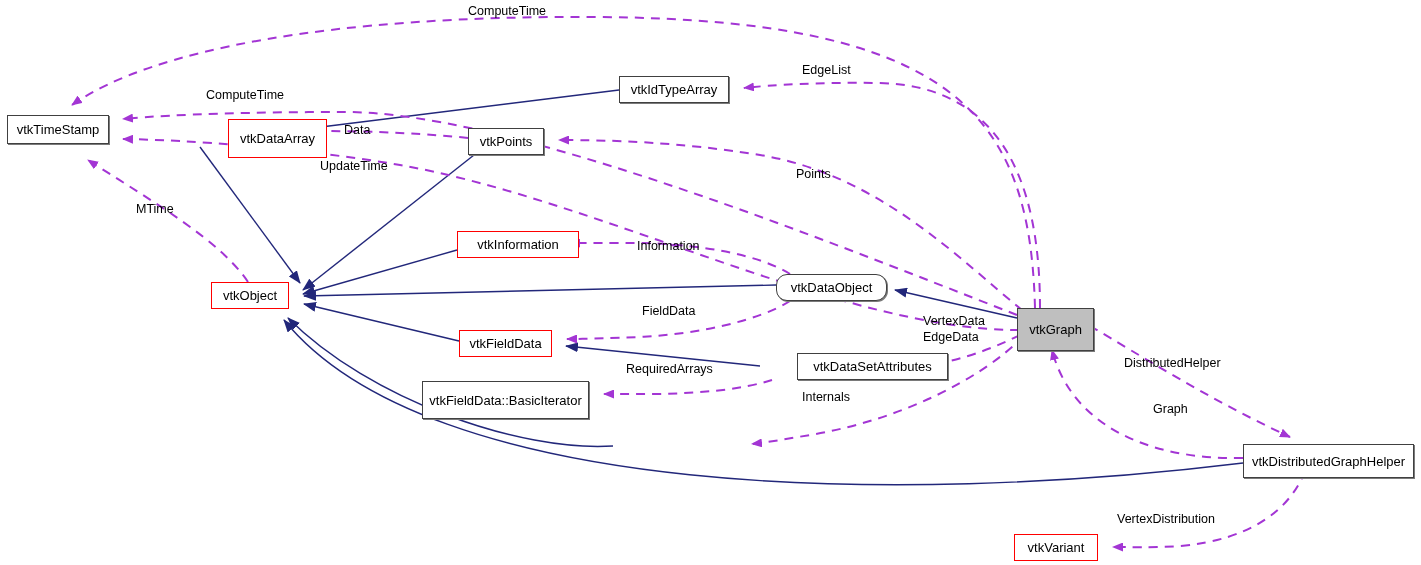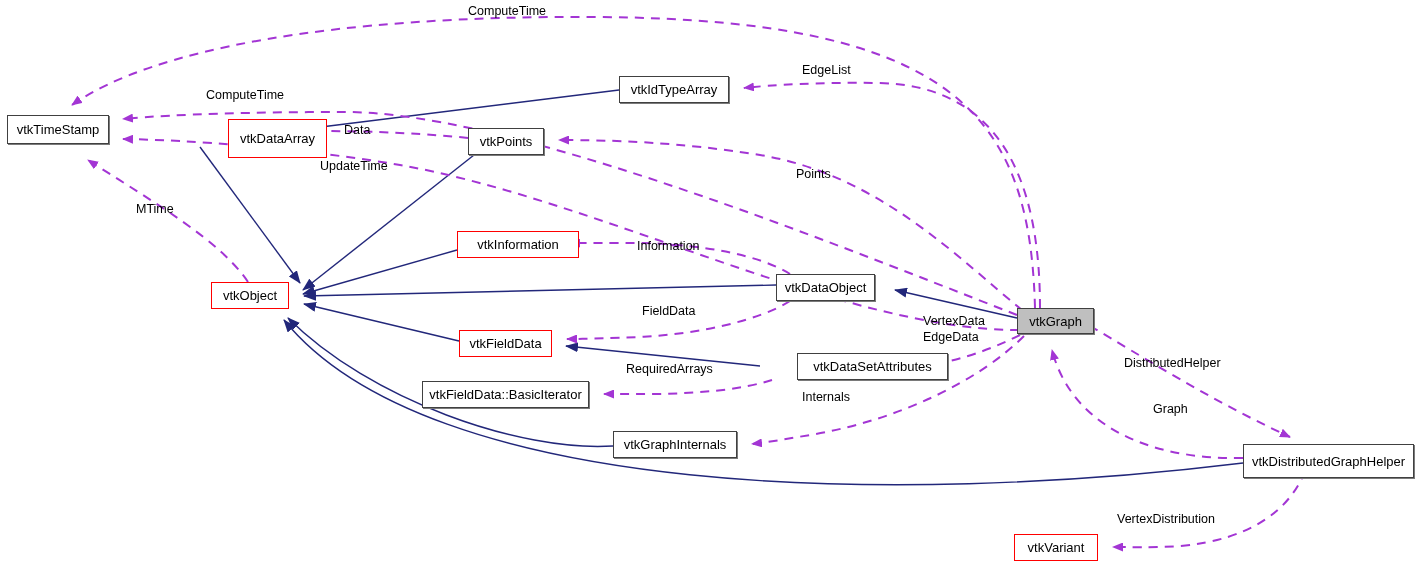--- a/index.html
+++ b/index.html
@@ -144,41 +144,38 @@
   </div>
 
   <div class="node red" style="left:457px; top:231px; width:122px; height:27px;">
     <span>vtkInformation</span>
   </div>
 
   <div class="node red" style="left:211px; top:282px; width:78px; height:27px;">
     <span>vtkObject</span>
   </div>
 
-  <div class="node" style="left:776px; top:274px; width:99px; height:27px;">
+  <div class="node" style="left:776px; top:274px; width:111px; height:27px;border-radius:11px;">
     <span>vtkDataObject</span>
   </div>
 
   <div class="node red" style="left:459px; top:330px; width:93px; height:27px;">
     <span>vtkFieldData</span>
   </div>
 
   <div class="node" style="left:760px; top:353px; width:151px; height:27px;margin-left:37px;">
     <span>vtkDataSetAttributes</span>
   </div>
 
-  <div class="node" style="left:422px; top:381px; width:167px; height:27px;">
+  <div class="node" style="left:422px; top:381px; width:167px; height:38px;">
     <span>vtkFieldData::BasicIterator</span>
   </div>
 
-  <div class="node" style="left:613px; top:431px; width:124px; height:27px;">
-    <span>vtkGraphInternals</span>
-  </div>
-
-  <div class="node current" style="left:1017px; top:308px; width:77px; height:26px;">
+
+  <div class="node current" style="left:1017px; top:308px; width:77px; height:43px;">
     <span>vtkGraph</span>
   </div>
 
   <div class="node" style="left:1243px; top:444px; width:171px; height:34px;">
     <span>vtkDistributedGraphHelper</span>
   </div>
 
   <div class="node red" style="left:1014px; top:534px; width:84px; height:27px;">
     <span>vtkVariant</span>
   </div>

